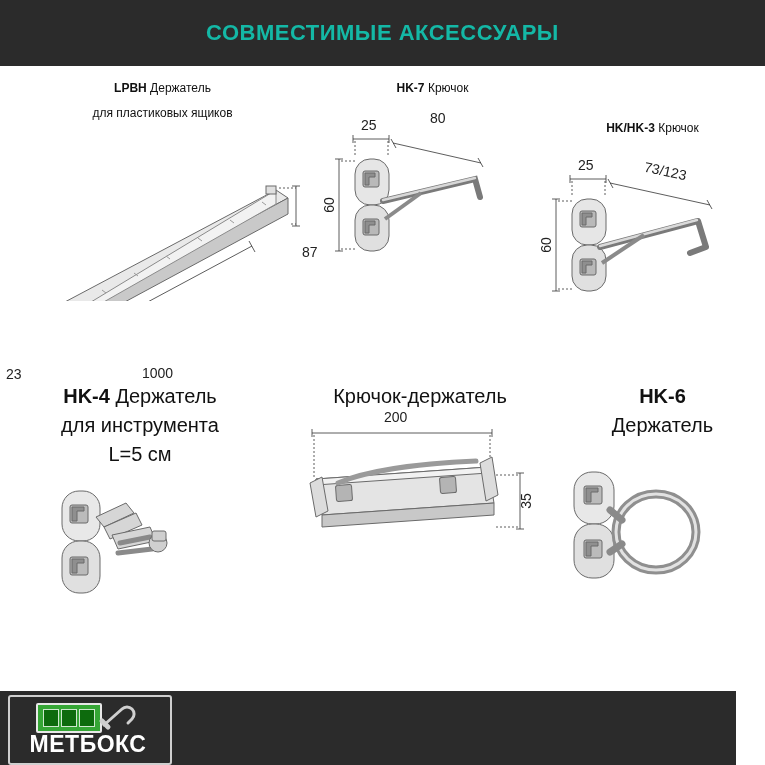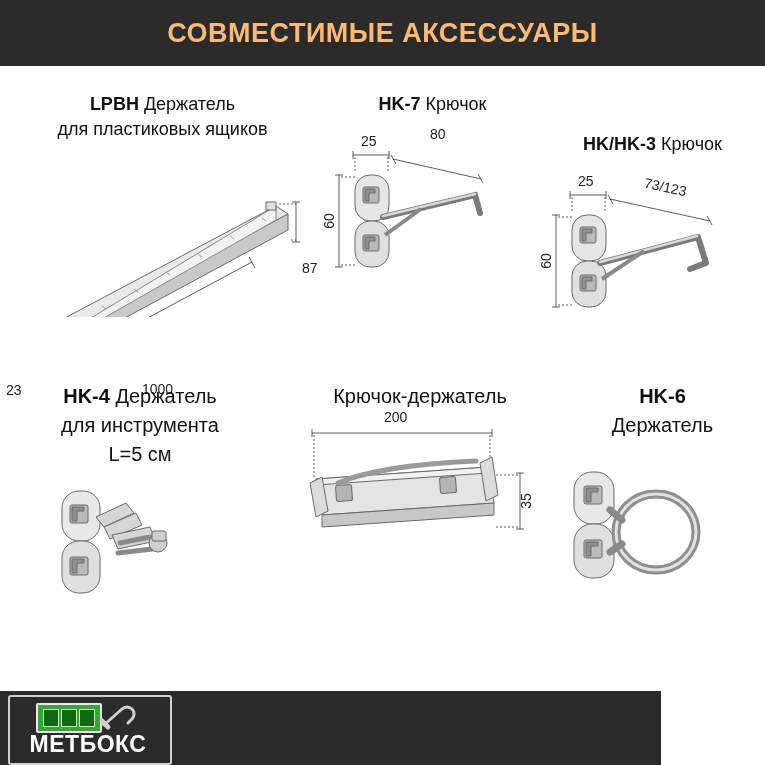--- a/index.html
+++ b/index.html
@@ -19,22 +19,22 @@
   .header {
     width: 765px;
     height: 66px;
     background: #2b2b2b;
     display: flex;
     align-items: center;
     justify-content: center;
     box-sizing: border-box;
   }
   .header-title {
-    color: #fdba74;
-    font-size: 27px;
+    color: #14b8a6;
+    font-size: 22px;
     font-weight: bold;
     letter-spacing: 0.5px;
     text-align: center;
   }
 
   
   .content {
     position: relative;
     width: 765px;
     height: 625px;
@@ -57,24 +57,24 @@
   .r1 .c3 { width: 225px; margin-top: 40px; }
 
   
   .r2 .cell { height: 300px; }
   .r2 .c1 { width: 280px; }
   .r2 .c2 { width: 280px; }
   .r2 .c3 { width: 205px; }
 
   .caption {
     text-align: center;
-    font-size: 18px;
+    font-size: 12px;
     line-height: 25px;
     color: #111;
-    padding-top: 26px;
+    padding-top: 10px;
   }
   .caption .code {
     font-weight: bold;
   }
   .caption .ln {
     display: block;
   }
 
   .r2 .caption {
     font-size: 20px;
@@ -94,21 +94,21 @@
     color: #222;
     font-family: "Liberation Sans", sans-serif;
     white-space: nowrap;
   }
 
   
   .footer {
     position: absolute;
     left: 0;
     top: 691px;
-    width: 661px;
+    width: 736px;
     height: 74px;
     background: #2b2b2b;
   }
   .logo-box {
     position: absolute;
     left: 8px;
     top: 4px;
     width: 160px;
     height: 66px;
     background: #2b2b2b;

